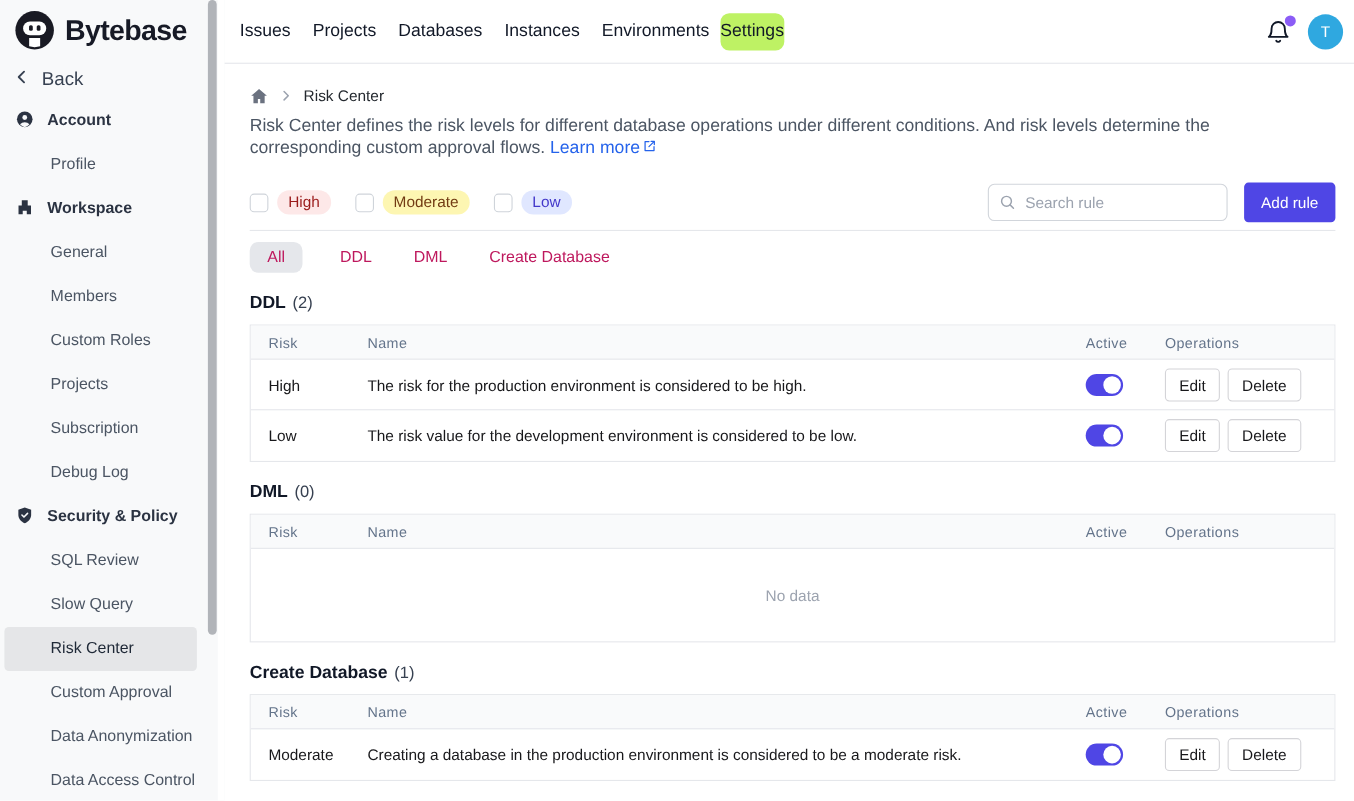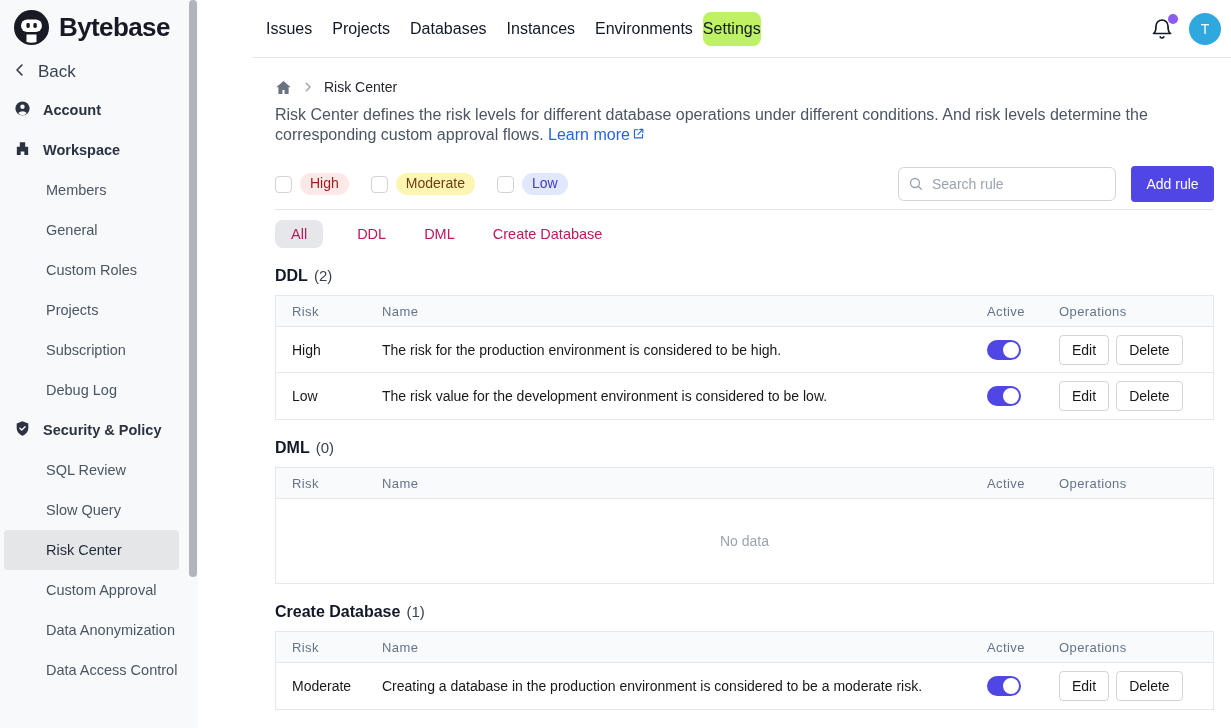--- a/index.html
+++ b/index.html
@@ -3,21 +3,21 @@
 <meta charset="utf-8">
 <style>
   * { box-sizing: border-box; }
   html,body { margin:0; padding:0; }
   body {
     width:1231px; height:728px; overflow:hidden;
     font-family:"Liberation Sans", sans-serif;
     background:#fff; color:#1f2937;
     font-size:14px;
   }
-  .app { display:flex; width:1231px; height:728px;gap:48px; }
+  .app { display:flex; width:1231px; height:728px; }
 
   
   aside.sidebar {
     position:relative; width:204px; flex-shrink:0;
     background:#f8f9fa; overflow:hidden;
   }
   aside.sidebar::after {
     content:""; position:absolute; right:0; top:0; width:6px; height:100%;
     background:#fff;
   }
@@ -186,28 +186,29 @@
     </div>
     <nav id="sidebar-nav">
         <div class="sb-header">
           <span><svg viewBox="0 0 24 24" width="17" height="17">
               <circle cx="12" cy="12" r="10" fill="#2b3342"></circle>
               <circle cx="12" cy="9.6" r="3.1" fill="#f8f9fa"></circle>
               <path d="M5.9 18.4a8.3 8.3 0 0 1 12.2 0A9.9 9.9 0 0 1 12 22a9.9 9.9 0 0 1-6.1-3.6z" fill="#f8f9fa"></path>
             </svg></span>
           <span>Account</span>
         </div>
+        <div class="sb-item">Profile</div>
         <div class="sb-header">
           <span><svg viewBox="0 0 24 24" width="17" height="17" fill="#2b3342">
               <path d="M4 21V9.5h4.2V3h7.6v6.5H20V21h-5.4v-4.6H9.4V21H4zm6.2-14h3.6v2h-3.6v-2z"></path>
             </svg></span>
           <span>Workspace</span>
         </div>
+        <div class="sb-item">General</div>
         <div class="sb-item">Members</div>
-        <div class="sb-item">General</div>
         <div class="sb-item">Custom Roles</div>
         <div class="sb-item">Projects</div>
         <div class="sb-item">Subscription</div>
         <div class="sb-item">Debug Log</div>
         <div class="sb-header">
           <span><svg viewBox="0 0 24 24" width="17" height="17">
               <path d="M12 1.8l8.2 3v6.4c0 5.2-3.5 8.8-8.2 11-4.7-2.2-8.2-5.8-8.2-11V4.8z" fill="#2b3342"></path>
               <path d="M8.4 11.6l2.6 2.6 4.6-4.7" stroke="#f8f9fa" stroke-width="2" fill="none" stroke-linecap="round" stroke-linejoin="round"></path>
             </svg></span>
           <span>Security &amp; Policy</span>

